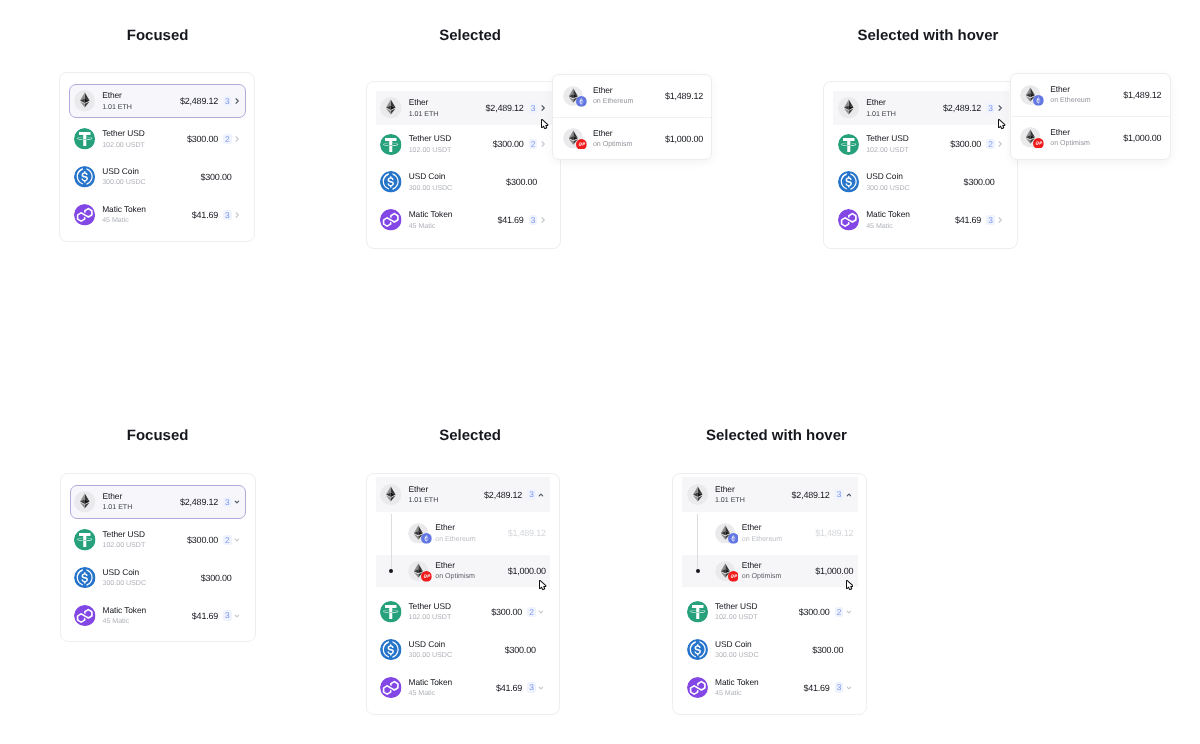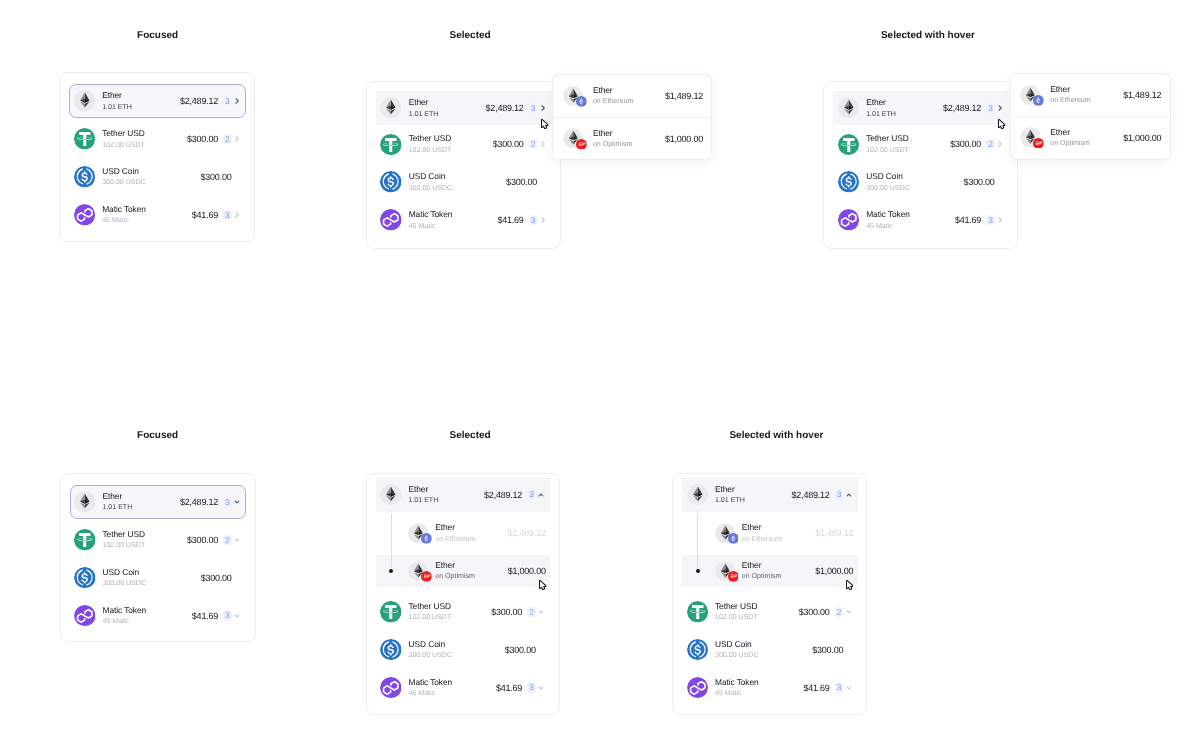--- a/index.html
+++ b/index.html
@@ -2,21 +2,21 @@
 <html><head>
 <meta charset="utf-8">
 <title>Token list states</title>
 <style>
   html,body{margin:0;padding:0;}
   body{width:1200px;height:744px;background:#fff;
        font-family:"Liberation Sans",sans-serif;overflow:hidden;
        -webkit-font-smoothing:antialiased;text-rendering:geometricPrecision;}
   .stage{position:relative;width:1200px;height:744px;}
 
-  .panel-title{position:absolute;font-size:10px;font-weight:bold;color:#16181d;
+  .panel-title{position:absolute;font-size:15px;font-weight:bold;color:#16181d;
                letter-spacing:0;white-space:nowrap;transform:translateX(-50%);line-height:12px;}
 
   
   .card{position:absolute;background:#fff;border:1px solid #edeef0;border-radius:8px;
         box-sizing:border-box;padding:8.9px 8.2px 8.9px 9px;}
 
   .row{position:relative;display:flex;align-items:center;box-sizing:border-box;
        height:37.9px;padding:0 6.5px 0 4.8px;}
   .row.focused{border:1px solid #adacdb;border-radius:7px;background:#f7f7fb;
                height:34.2px;margin:1.85px 0;padding:0 5.5px 0 3.8px;}

